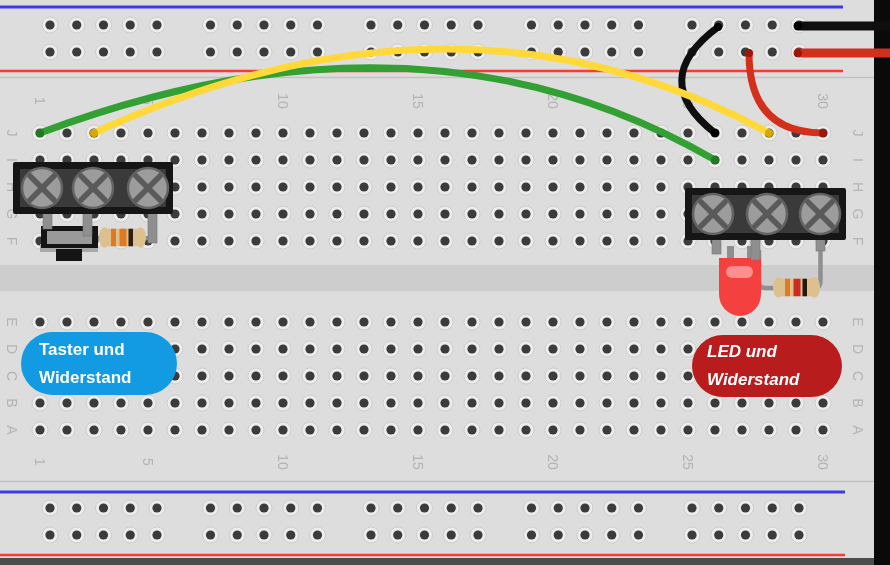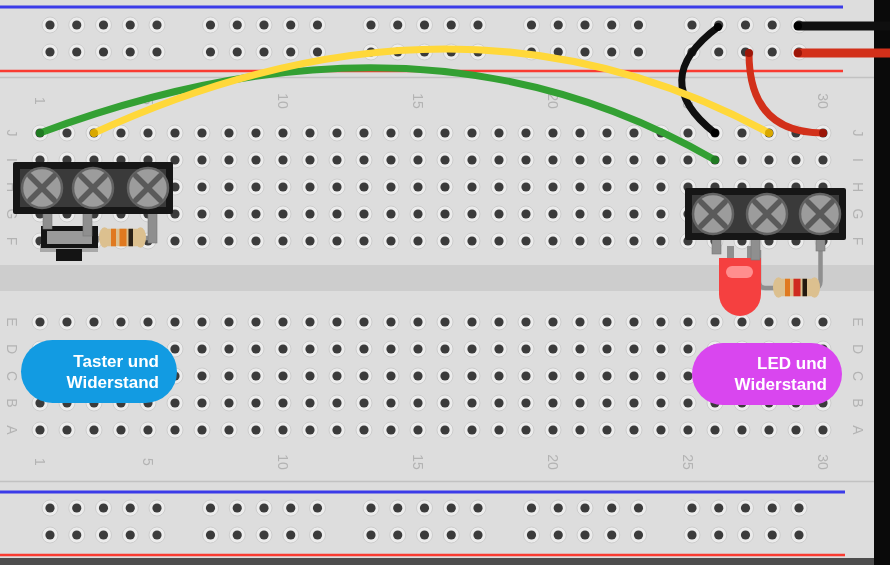--- a/index.html
+++ b/index.html
@@ -4,23 +4,22 @@
 <style>
   html,body{margin:0;padding:0;background:#fff;}
   #stage{
     position:relative;width:890px;height:565px;overflow:hidden;
     font-family:"Liberation Sans", sans-serif;
     background:#dddddd;
   }
   #board-svg{position:absolute;left:0;top:0;}
   .callout{
     position:absolute;display:flex;align-items:center;justify-content:center;
-    border-radius:40px;color:#fff;font-weight:bold;font-size:17px;line-height:21px;
-    text-align:right;
-    margin-top:8px;
+    border-radius:40px;color:#fff;font-weight:bold;font-size:17px;line-height:28px;
+    text-align:left;
   }
   .callout span{display:block;width:120px;}
   #callout-taster{left:21px;top:332px;width:156px;height:63px;}
   #callout-led{left:692px;top:335px;width:150px;height:62px;}
 </style>
 </head>
 <body>
 
 <div id="stage">
   <svg id="board-svg" width="890" height="565" viewBox="0 0 890 565">
@@ -952,16 +951,16 @@
           <line x1="808" y1="202" x2="832" y2="226" stroke="#5a5a5a" stroke-width="5.5" stroke-linecap="round"></line>
           <line x1="832" y1="202" x2="808" y2="226" stroke="#5a5a5a" stroke-width="5.5" stroke-linecap="round"></line>
         </g>
       </g>
     </svg>
 
   <div class="callout" id="callout-taster" style="background: rgb(18, 155, 226); color: rgb(255, 255, 255);">
     <span>Taster und Widerstand</span>
   </div>
 
-  <div class="callout" id="callout-led" style="background: #d946ef; color: rgb(255, 255, 255);">
+  <div class="callout" id="callout-led" style="background: #b91c1c; color: rgb(255, 255, 255); font-style: italic;">
     <span>LED und Widerstand</span>
   </div>
 </div>
 
 </body></html>

